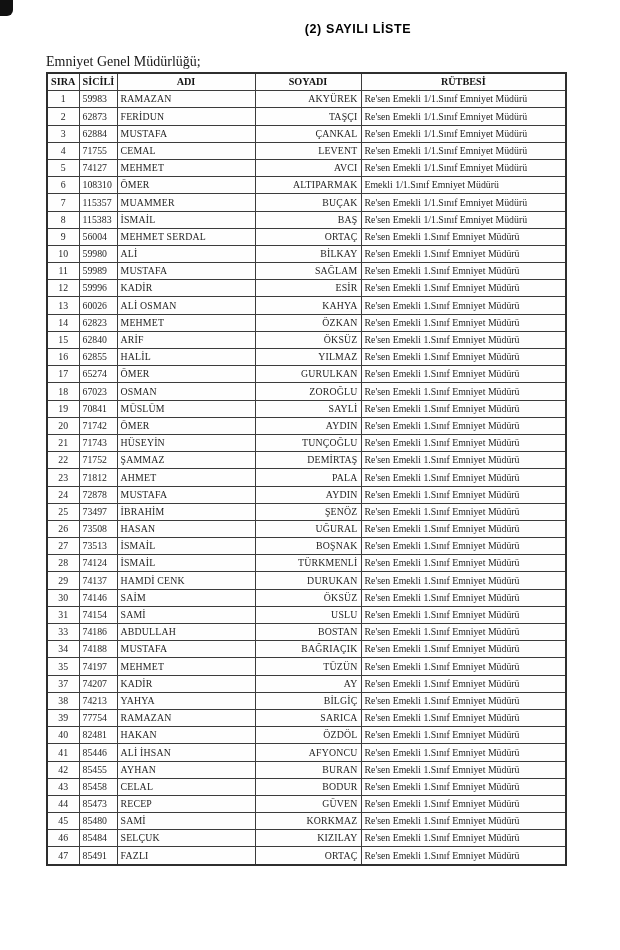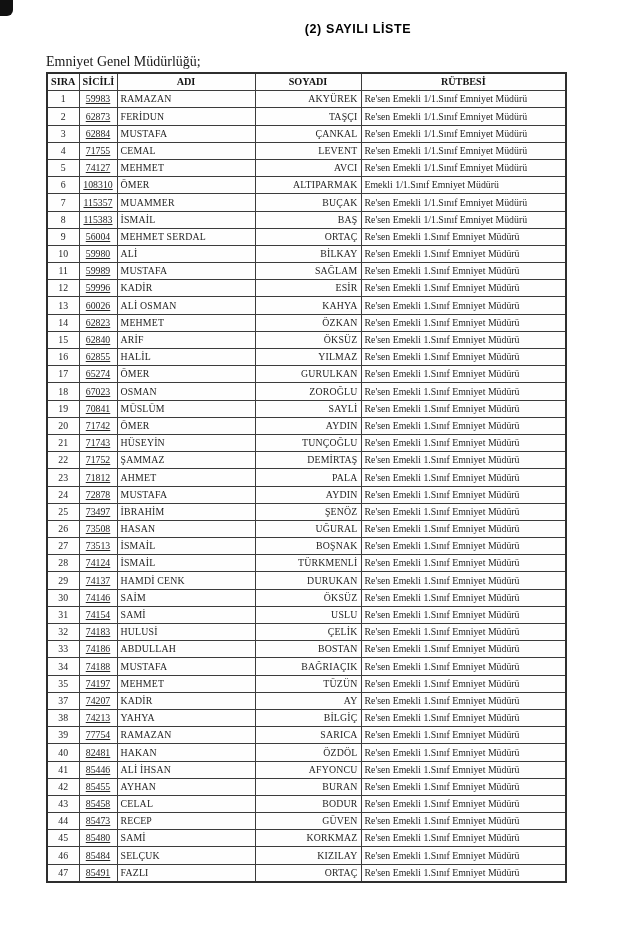--- a/index.html
+++ b/index.html
@@ -67,21 +67,21 @@
   table.list th {
     font-size: 10.2px;
     font-weight: bold;
     text-align: center;
     color: #141414;
   }
   table.list {
     border: 2px solid #2e2e2e;
   }
   td.c0 { text-align: center; width: 30px; }
-  td.c1 { text-align: center; width: 36px; text-decoration: underline; }
+  td.c1 { text-align: left; width: 36px; }
   td.c2 { text-align: left;   width: 134px; letter-spacing: 0.2px; }
   td.c3 { text-align: right;   width: 102px; letter-spacing: 0.2px; }
   td.c4 { text-align: left;   width: 203px; }
   col.w0 { width: 32px; }
   col.w1 { width: 38px; }
   col.w2 { width: 138px; }
   col.w3 { width: 106px; }
   col.w4 { width: 205px; }
 </style>
 </head>
@@ -322,27 +322,20 @@
         <td class="c4">Re'sen Emekli 1.Sınıf Emniyet Müdürü</td>
       </tr>
       <tr>
         <td class="c0">31</td>
         <td class="c1">74154</td>
         <td class="c2">SAMİ</td>
         <td class="c3">USLU</td>
         <td class="c4">Re'sen Emekli 1.Sınıf Emniyet Müdürü</td>
       </tr>
       <tr>
-        <td class="c0">32</td>
-        <td class="c1">74183</td>
-        <td class="c2">HULUSİ</td>
-        <td class="c3">ÇELİK</td>
-        <td class="c4">Re'sen Emekli 1.Sınıf Emniyet Müdürü</td>
-      </tr>
-      <tr>
         <td class="c0">33</td>
         <td class="c1">74186</td>
         <td class="c2">ABDULLAH</td>
         <td class="c3">BOSTAN</td>
         <td class="c4">Re'sen Emekli 1.Sınıf Emniyet Müdürü</td>
       </tr>
       <tr>
         <td class="c0">34</td>
         <td class="c1">74188</td>
         <td class="c2">MUSTAFA</td>

